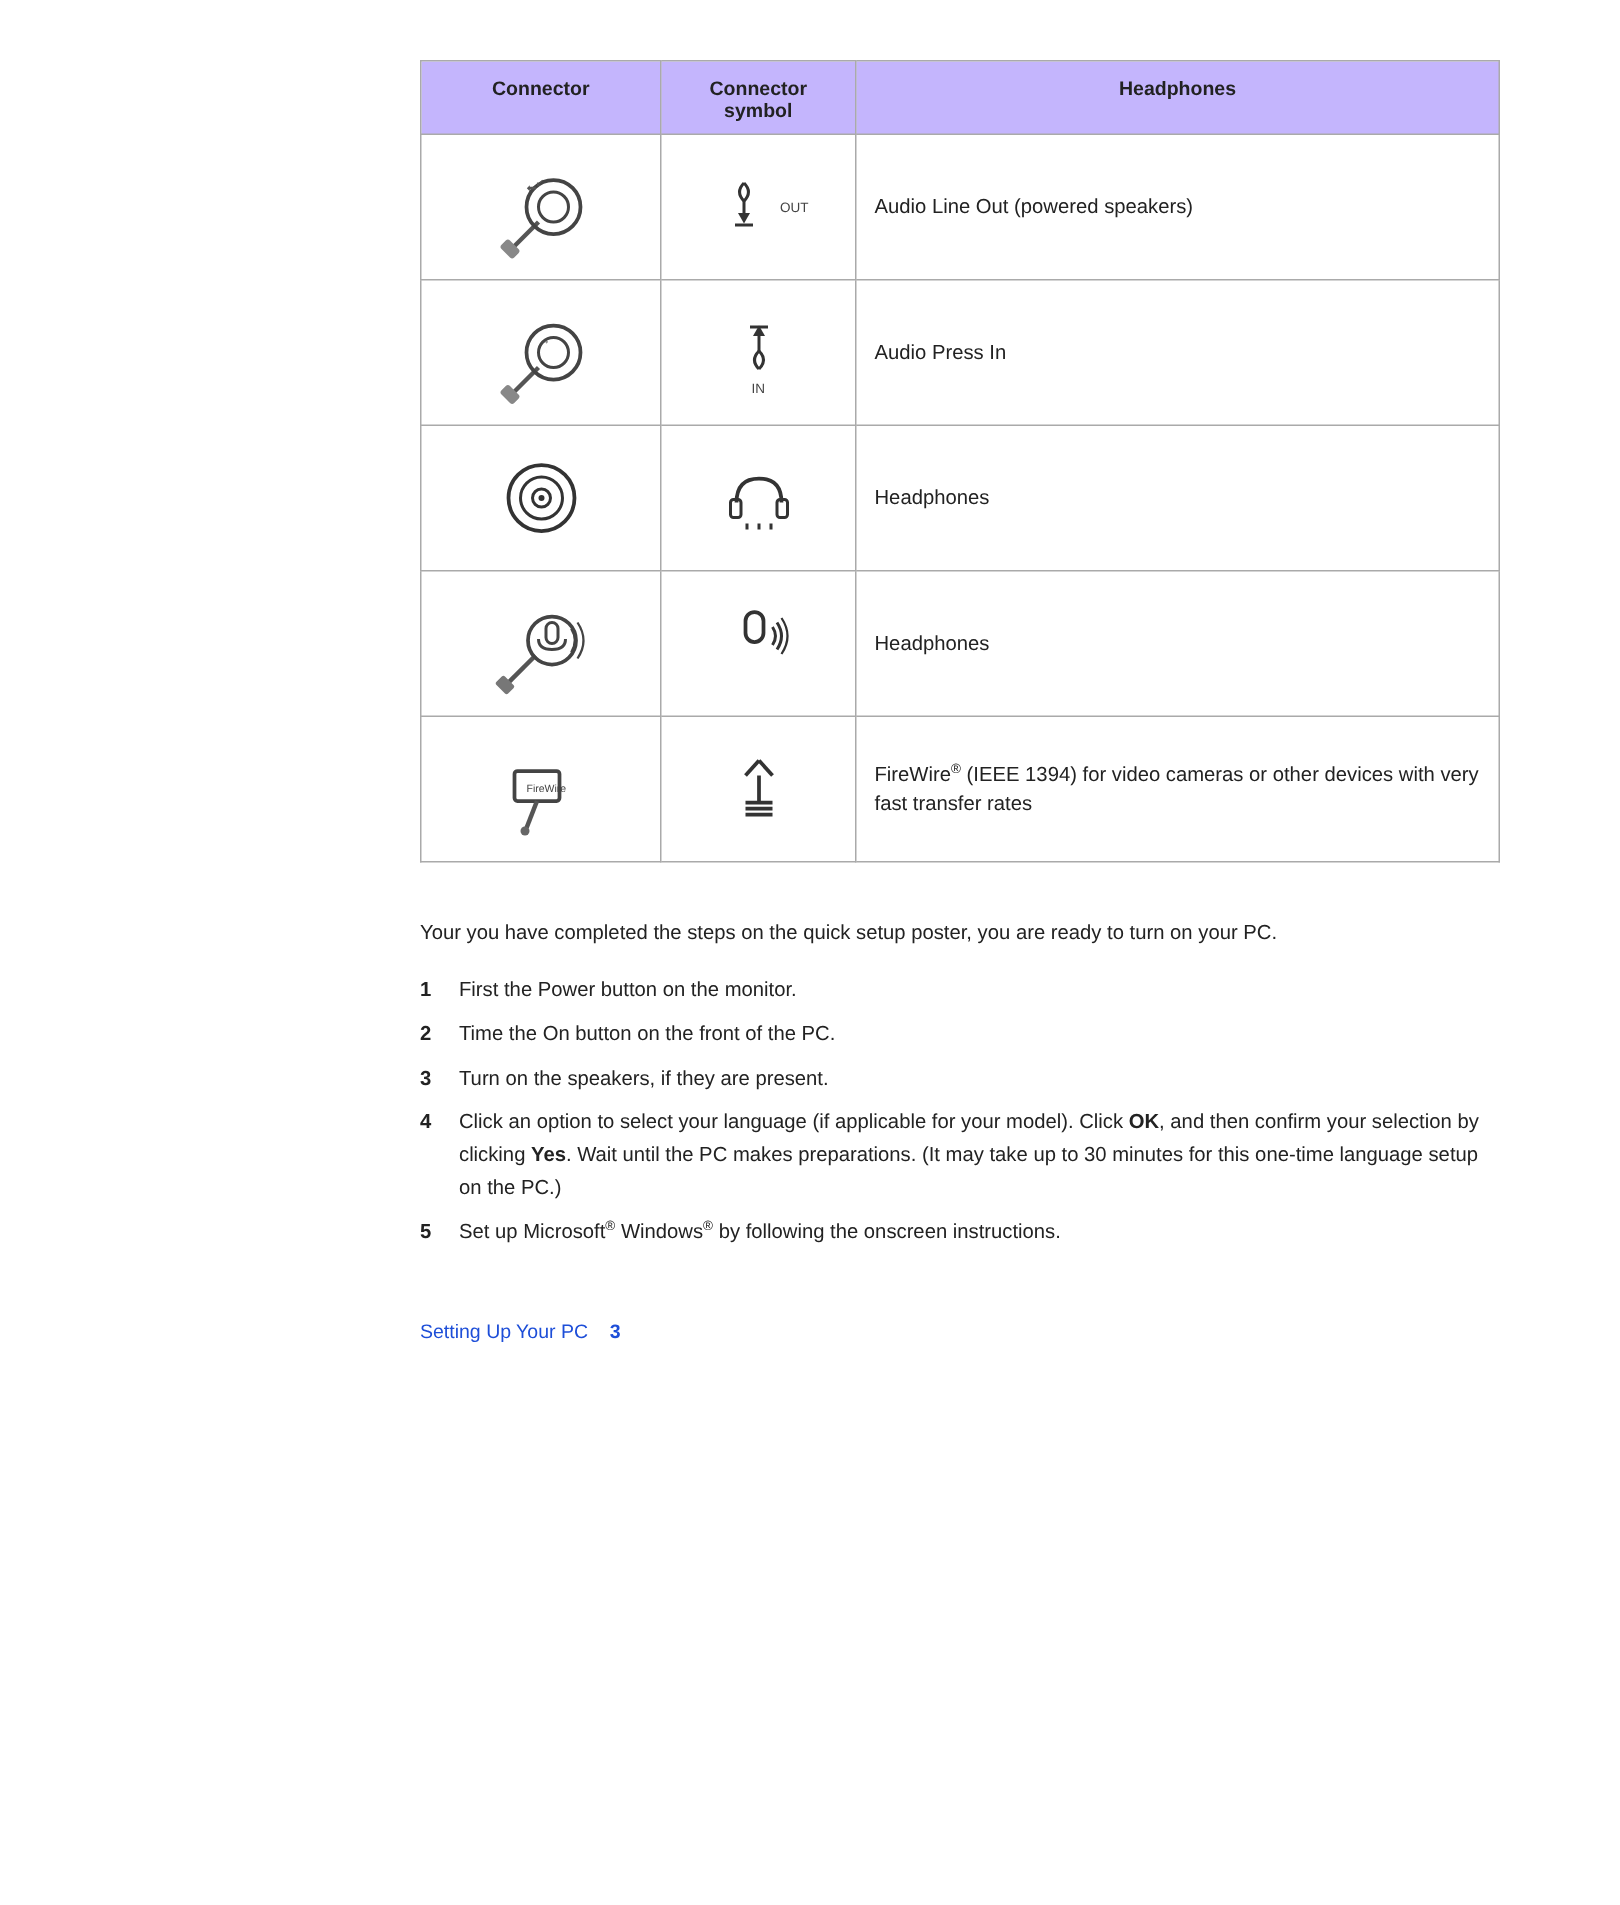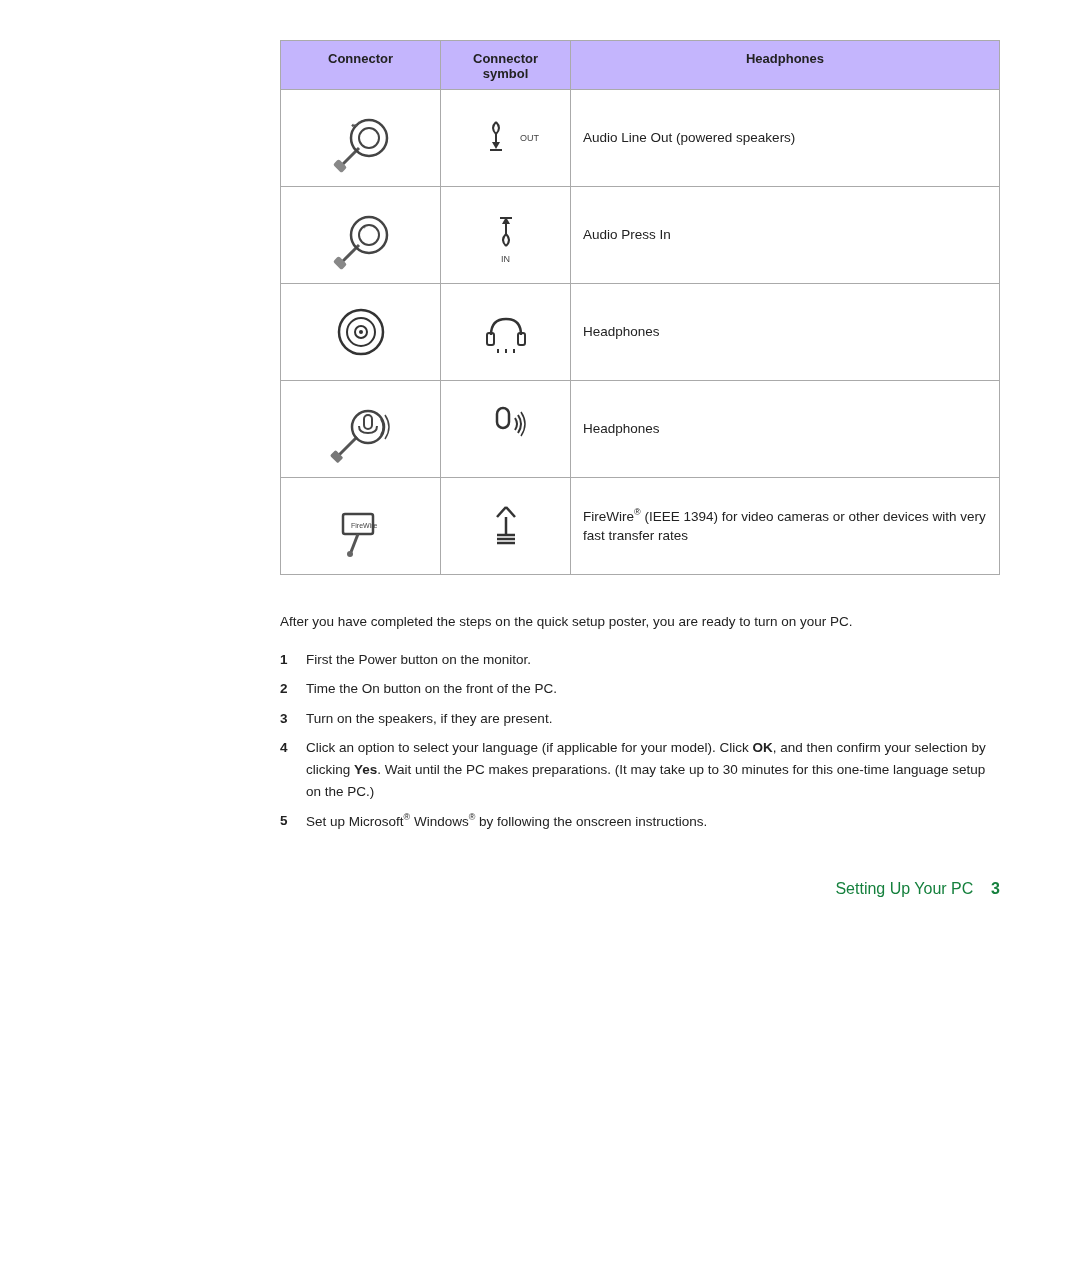--- a/index.html
+++ b/index.html
@@ -93,23 +93,23 @@
       flex: 1;
     }
 
     sup {
       font-size: 9px;
     }
 
     
     .page-footer {
       margin-top: 48px;
-      text-align: right;
-      font-size: 16px;
-      color: #15803d;
+      text-align: left;
+      font-size: 13px;
+      color: #1d4ed8;
     }
 
     .footer-bold {
       font-weight: bold;
     }
 
     
     .desc-text {
       font-size: 13.5px;
       line-height: 1.5;
@@ -294,21 +294,21 @@
         </td>
         <td class="col-desc desc-text">
           FireWire<sup>®</sup> (IEEE 1394) for video cameras or other devices with very fast transfer rates
         </td>
       </tr>
 
     </tbody>
   </table>
 
 
-  <p class="intro-text">After you have completed the steps on the quick setup poster, you are ready to turn on your PC.</p>
+  <p class="intro-text">Your you have completed the steps on the quick setup poster, you are ready to turn on your PC.</p>
 
   <ol class="steps-list">
     <li>
       <span class="step-num">1</span>
       <span class="step-text">First the Power button on the monitor.</span>
     </li>
     <li>
       <span class="step-num">2</span>
       <span class="step-text">Time the On button on the front of the PC.</span>
     </li>

